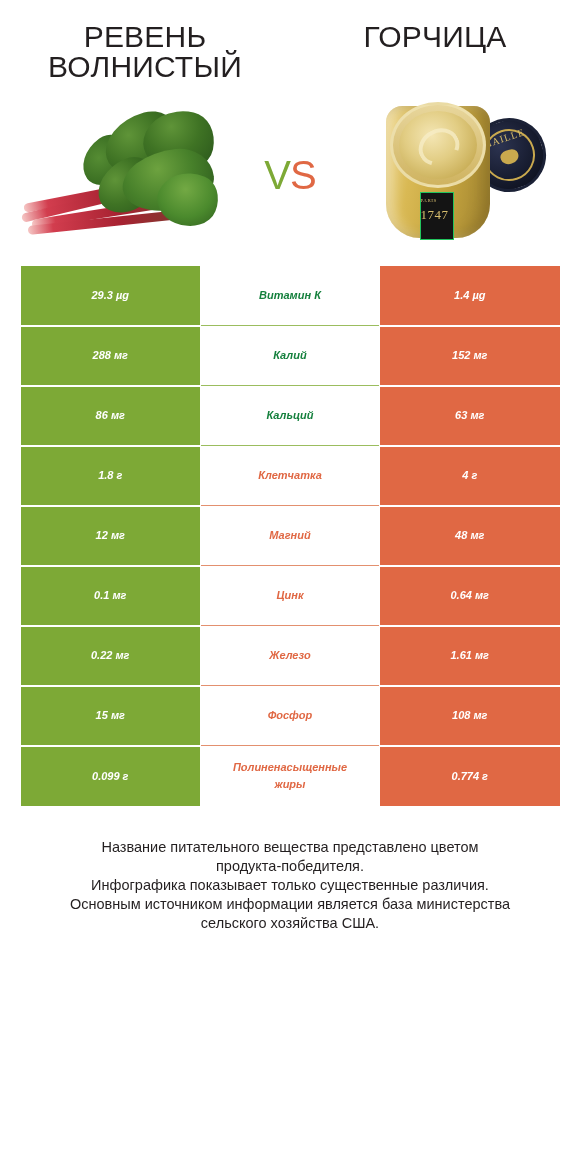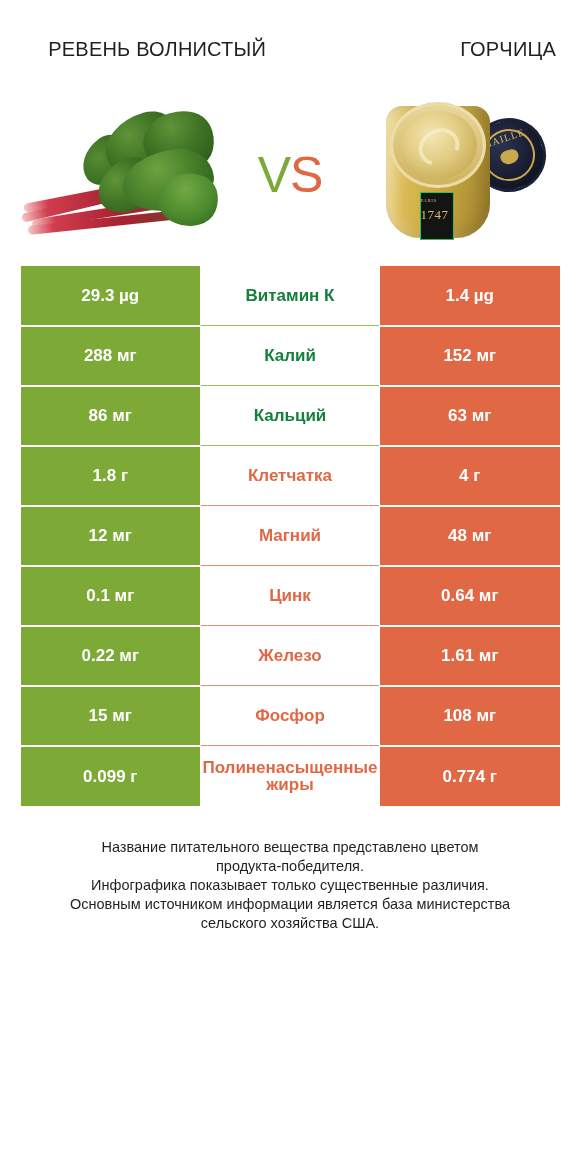--- a/index.html
+++ b/index.html
@@ -24,28 +24,27 @@
     height: 90px;
     box-sizing: border-box;
   }
   .header-col {
     flex: 1 1 50%;
     text-align: center;
     padding: 0 12px;
     box-sizing: border-box;
   }
   .product-title {
-    font-size: 20px;
+    font-size: 30px;
     line-height: 30px;
     font-weight: 400;
     letter-spacing: 0.2px;
     color: #231f20;
     text-transform: uppercase;
-    margin: 12px;
-    text-align: right;
+    margin: 0;
   }
 
   
   .hero {
     position: relative;
     height: 170px;
     display: flex;
     align-items: center;
     justify-content: center;
   }
@@ -53,21 +52,21 @@
     width: 235px;
     height: 160px;
     display: flex;
     align-items: center;
     justify-content: center;
     position: relative;
   }
   .vs {
     width: 110px;
     text-align: center;
-    font-size: 50px;
+    font-size: 40px;
     line-height: 62px;
     font-weight: 400;
     letter-spacing: -1px;
     white-space: nowrap;
     position: relative;
     z-index: 4;
   }
   .vs .v { color: #7da936; }
   .vs .s { color: #e06844; }
 
@@ -211,25 +210,26 @@
     width: 539px;
     margin: 5px auto 0 auto;
     border-collapse: collapse;
     table-layout: fixed;
   }
   .table tr { height: 60px; }
   .table td {
     padding: 0;
     vertical-align: middle;
     text-align: center;
-    font-size: 17px;
+    font-size: 11px;
     font-weight: 700;
     line-height: 17px;
     overflow: hidden;
     white-space: nowrap;
+    font-style: italic;
   }
   .col-left  { width: 180px; }
   .col-mid   { width: 179px; }
   .col-right { width: 180px; }
 
   td.val-left {
     background: #7da936;
     color: #ffffff;
     border-bottom: 2px solid #ffffff;
     border-right: 1px solid #ffffff;

